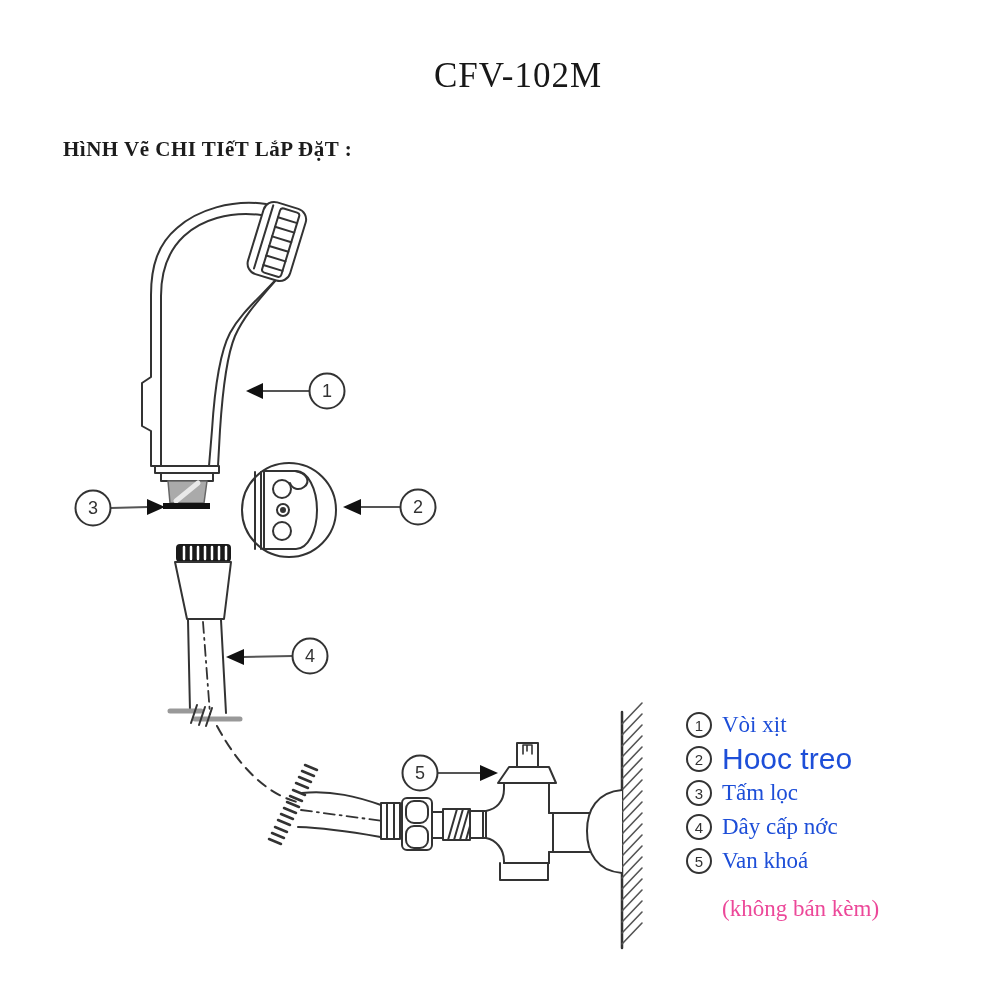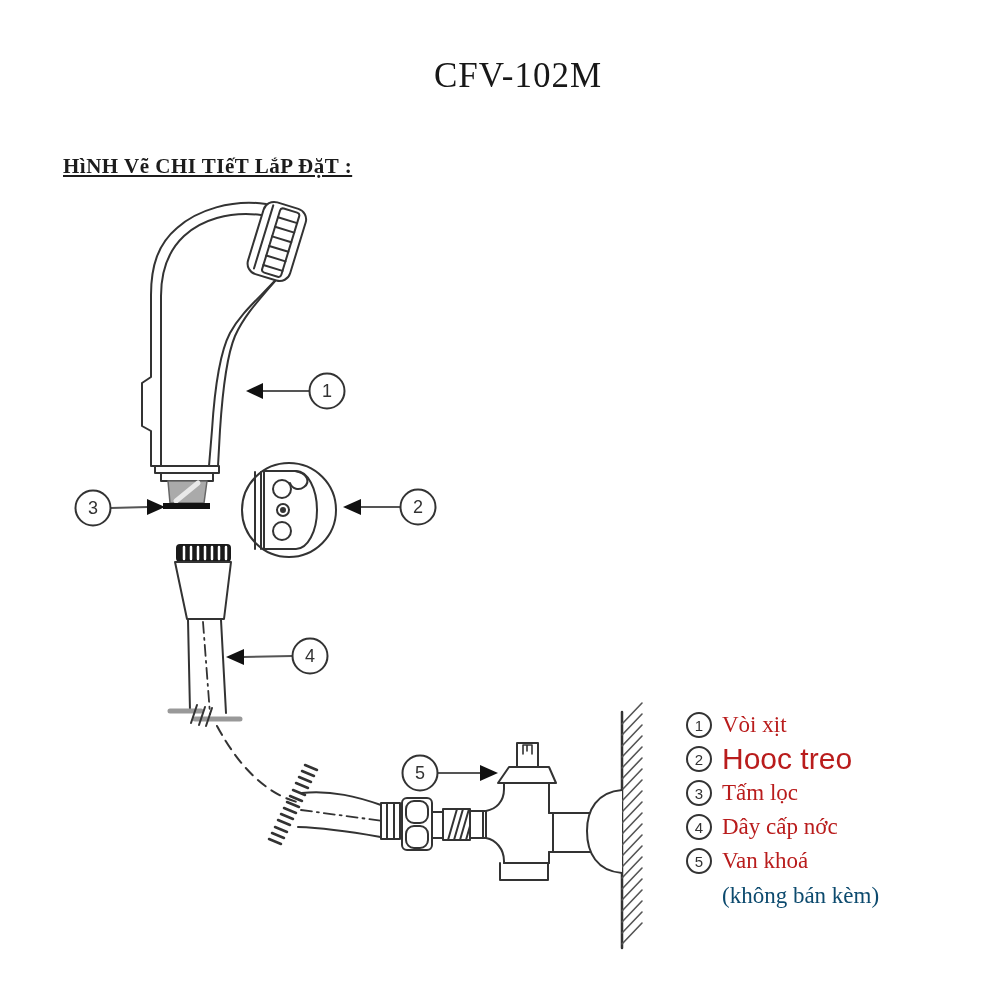--- a/index.html
+++ b/index.html
@@ -6,37 +6,37 @@
   body{
     width:1000px;height:1000px;position:relative;background:#fff;
     font-family:"Liberation Serif", serif;color:#222;overflow:hidden;
   }
   .page-title{
     position:absolute;top:56px;left:0;width:1000px;text-align:center;
     font:normal 35px "Liberation Serif", serif;letter-spacing:1px;color:#181818;
     transform:translateX(18px);margin:0;
   }
   .subtitle{
-    position:absolute;left:63px;top:154px;
-    font:bold 21px "Liberation Serif", serif;color:#1c1c1c;letter-spacing:0.5px;text-decoration:underline;
+    position:absolute;left:63px;top:137px;
+    font:bold 21px "Liberation Serif", serif;color:#1c1c1c;letter-spacing:0.5px;
   }
   .diagram-svg{position:absolute;left:0;top:0;}
   .legend{position:absolute;left:686px;top:708px;width:280px;}
   .legend-row{display:flex;align-items:center;height:34px;gap:10px;}
   .badge{
     width:26px;height:26px;border:2px solid #333;border-radius:50%;
     display:flex;align-items:center;justify-content:center;flex:0 0 auto;
     font:normal 15px "Liberation Sans", sans-serif;color:#333;background:#fff;
     box-sizing:border-box;
   }
-  .legend-label{font:normal 23px "Liberation Serif", serif;color:#b91c1c;white-space:nowrap;}
+  .legend-label{font:normal 23px "Liberation Serif", serif;color:#1d4ed8;white-space:nowrap;}
   .legend-label.sans{font-family:"Liberation Sans", sans-serif;font-size:30px;}
   .legend-note{
-    margin-left:36px;margin-top:5px;
-    font:normal 23px "Liberation Serif", serif;color:#0c4a6e;white-space:nowrap;
+    margin-left:36px;margin-top:18px;
+    font:normal 23px "Liberation Serif", serif;color:#ec4899;white-space:nowrap;
   }
   svg text.callout-num{
     font:normal 18px "Liberation Sans", sans-serif;fill:#333;
     text-anchor:middle;
   }
 </style>
 </head>
 <body>
 
 <h1 class="page-title">CFV-102M</h1>

